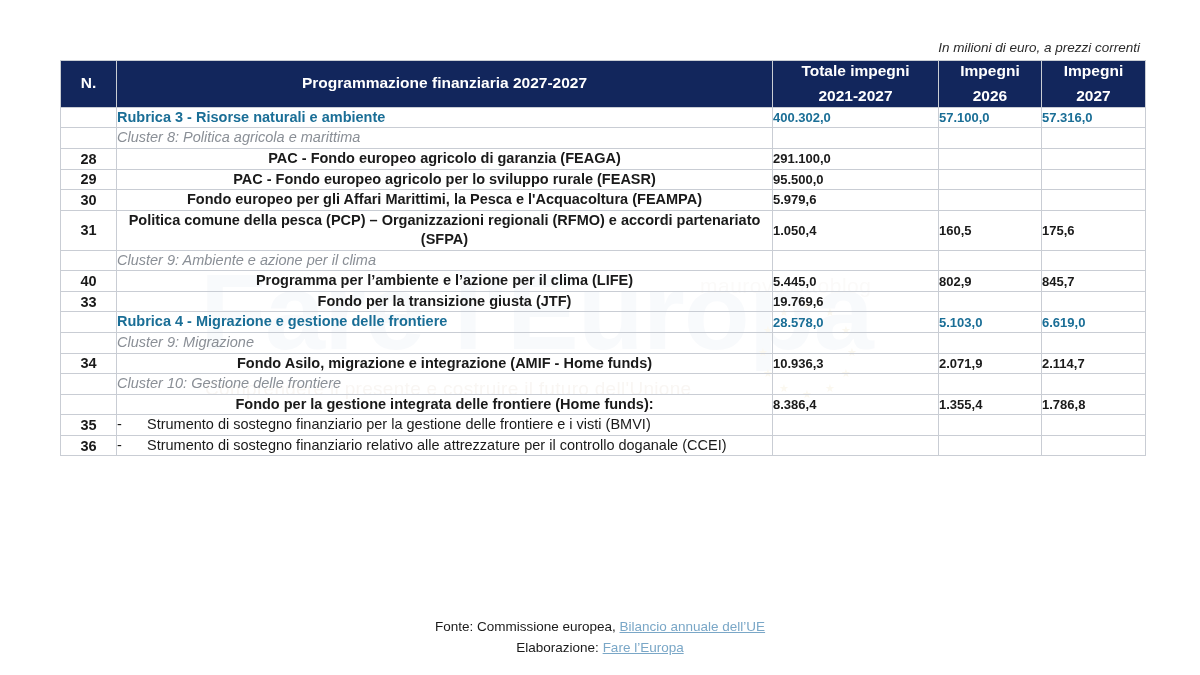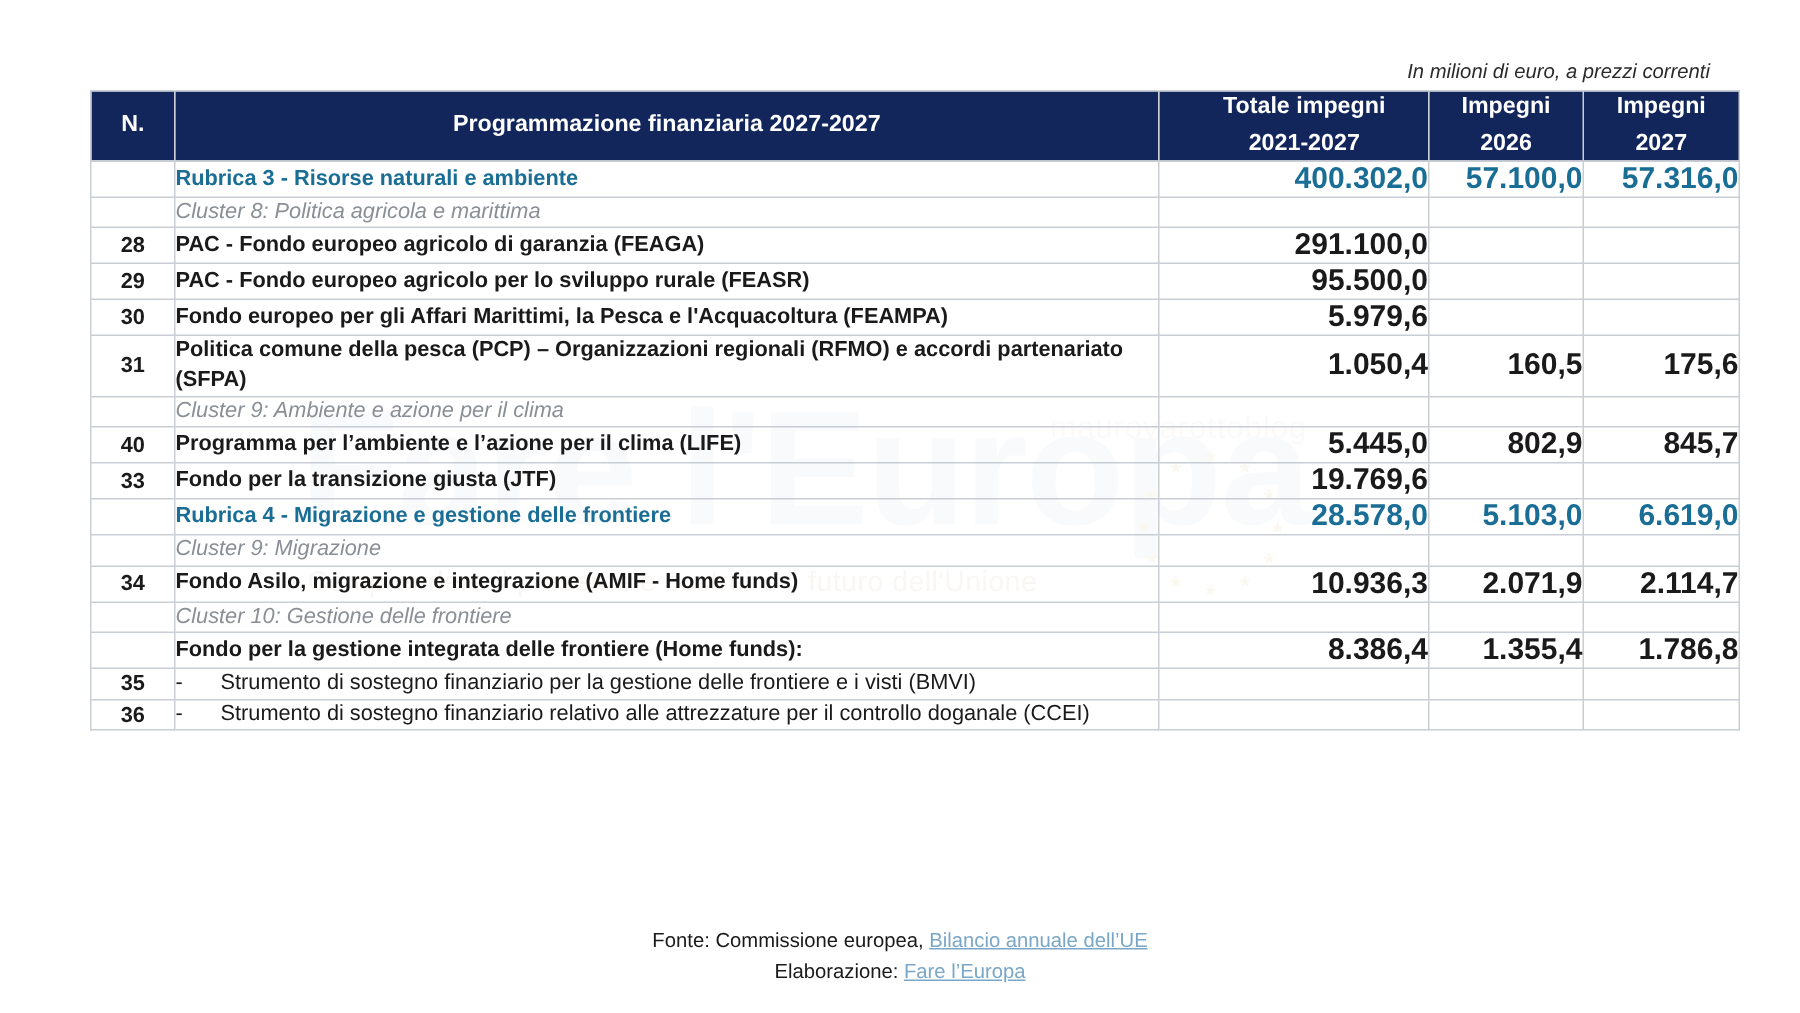--- a/index.html
+++ b/index.html
@@ -112,63 +112,63 @@
     color: #ffffff;
     border: 1px solid #12265c;
     font-size: 15.5px;
     font-weight: bold;
     text-align: center;
     line-height: 1.35;
     padding: 9px 6px;
   }
   thead th.h-num   { width: 55px; }
   thead th.h-desc  { width: 655px; }
-  thead th.h-tot   { width: 165px; padding-left: 14px; }
+  thead th.h-tot   { width: 165px; }
   thead th.h-y1    { width: 102px; }
   thead th.h-y2    { width: 103px; }
   thead th .hl2 { display: block; margin-top: 4px; }
 
   td.c-num {
     width: 55px;
     text-align: center;
     font-size: 14.5px;
     font-weight: bold;
     color: #1a1a1a;
     background: #ffffff;
   }
   td.c-desc {
     width: 655px;
     padding: 5px 10px 5px 12px;
     font-size: 14.5px;
     line-height: 1.35;
     background: rgba(255,255,255,0.72);
   }
   td.c-val {
-    text-align: right;
+    text-align: left;
     padding: 5px 10px 5px 6px;
-    font-size: 20px;
+    font-size: 13px;
     font-weight: bold;
     background: rgba(255,255,255,0.72);
     white-space: nowrap;
   }
   td.c-tot { width: 165px; }
   td.c-y1  { width: 102px; }
   td.c-y2  { width: 103px; }
 
   tr.r-rubrica td.c-desc,
   tr.r-rubrica td.c-val {
     color: #1a6e96;
     font-weight: bold;
   }
   tr.r-cluster td.c-desc {
     color: #8a8f96;
     font-style: italic;
     font-weight: normal;
   }
-  tr.r-item td.c-desc { font-weight: bold; color: #1a1a1a; }
+  tr.r-item td.c-desc { font-weight: bold; color: #1a1a1a; text-align: center; }
   tr.r-sub  td.c-desc { font-weight: normal; color: #1a1a1a; }
 
   .dash {
     display: inline-block;
     width: 30px;
     color: #1a1a1a;
   }
   .sub-text {
     display: inline-block;
     width: calc(100% - 34px);

